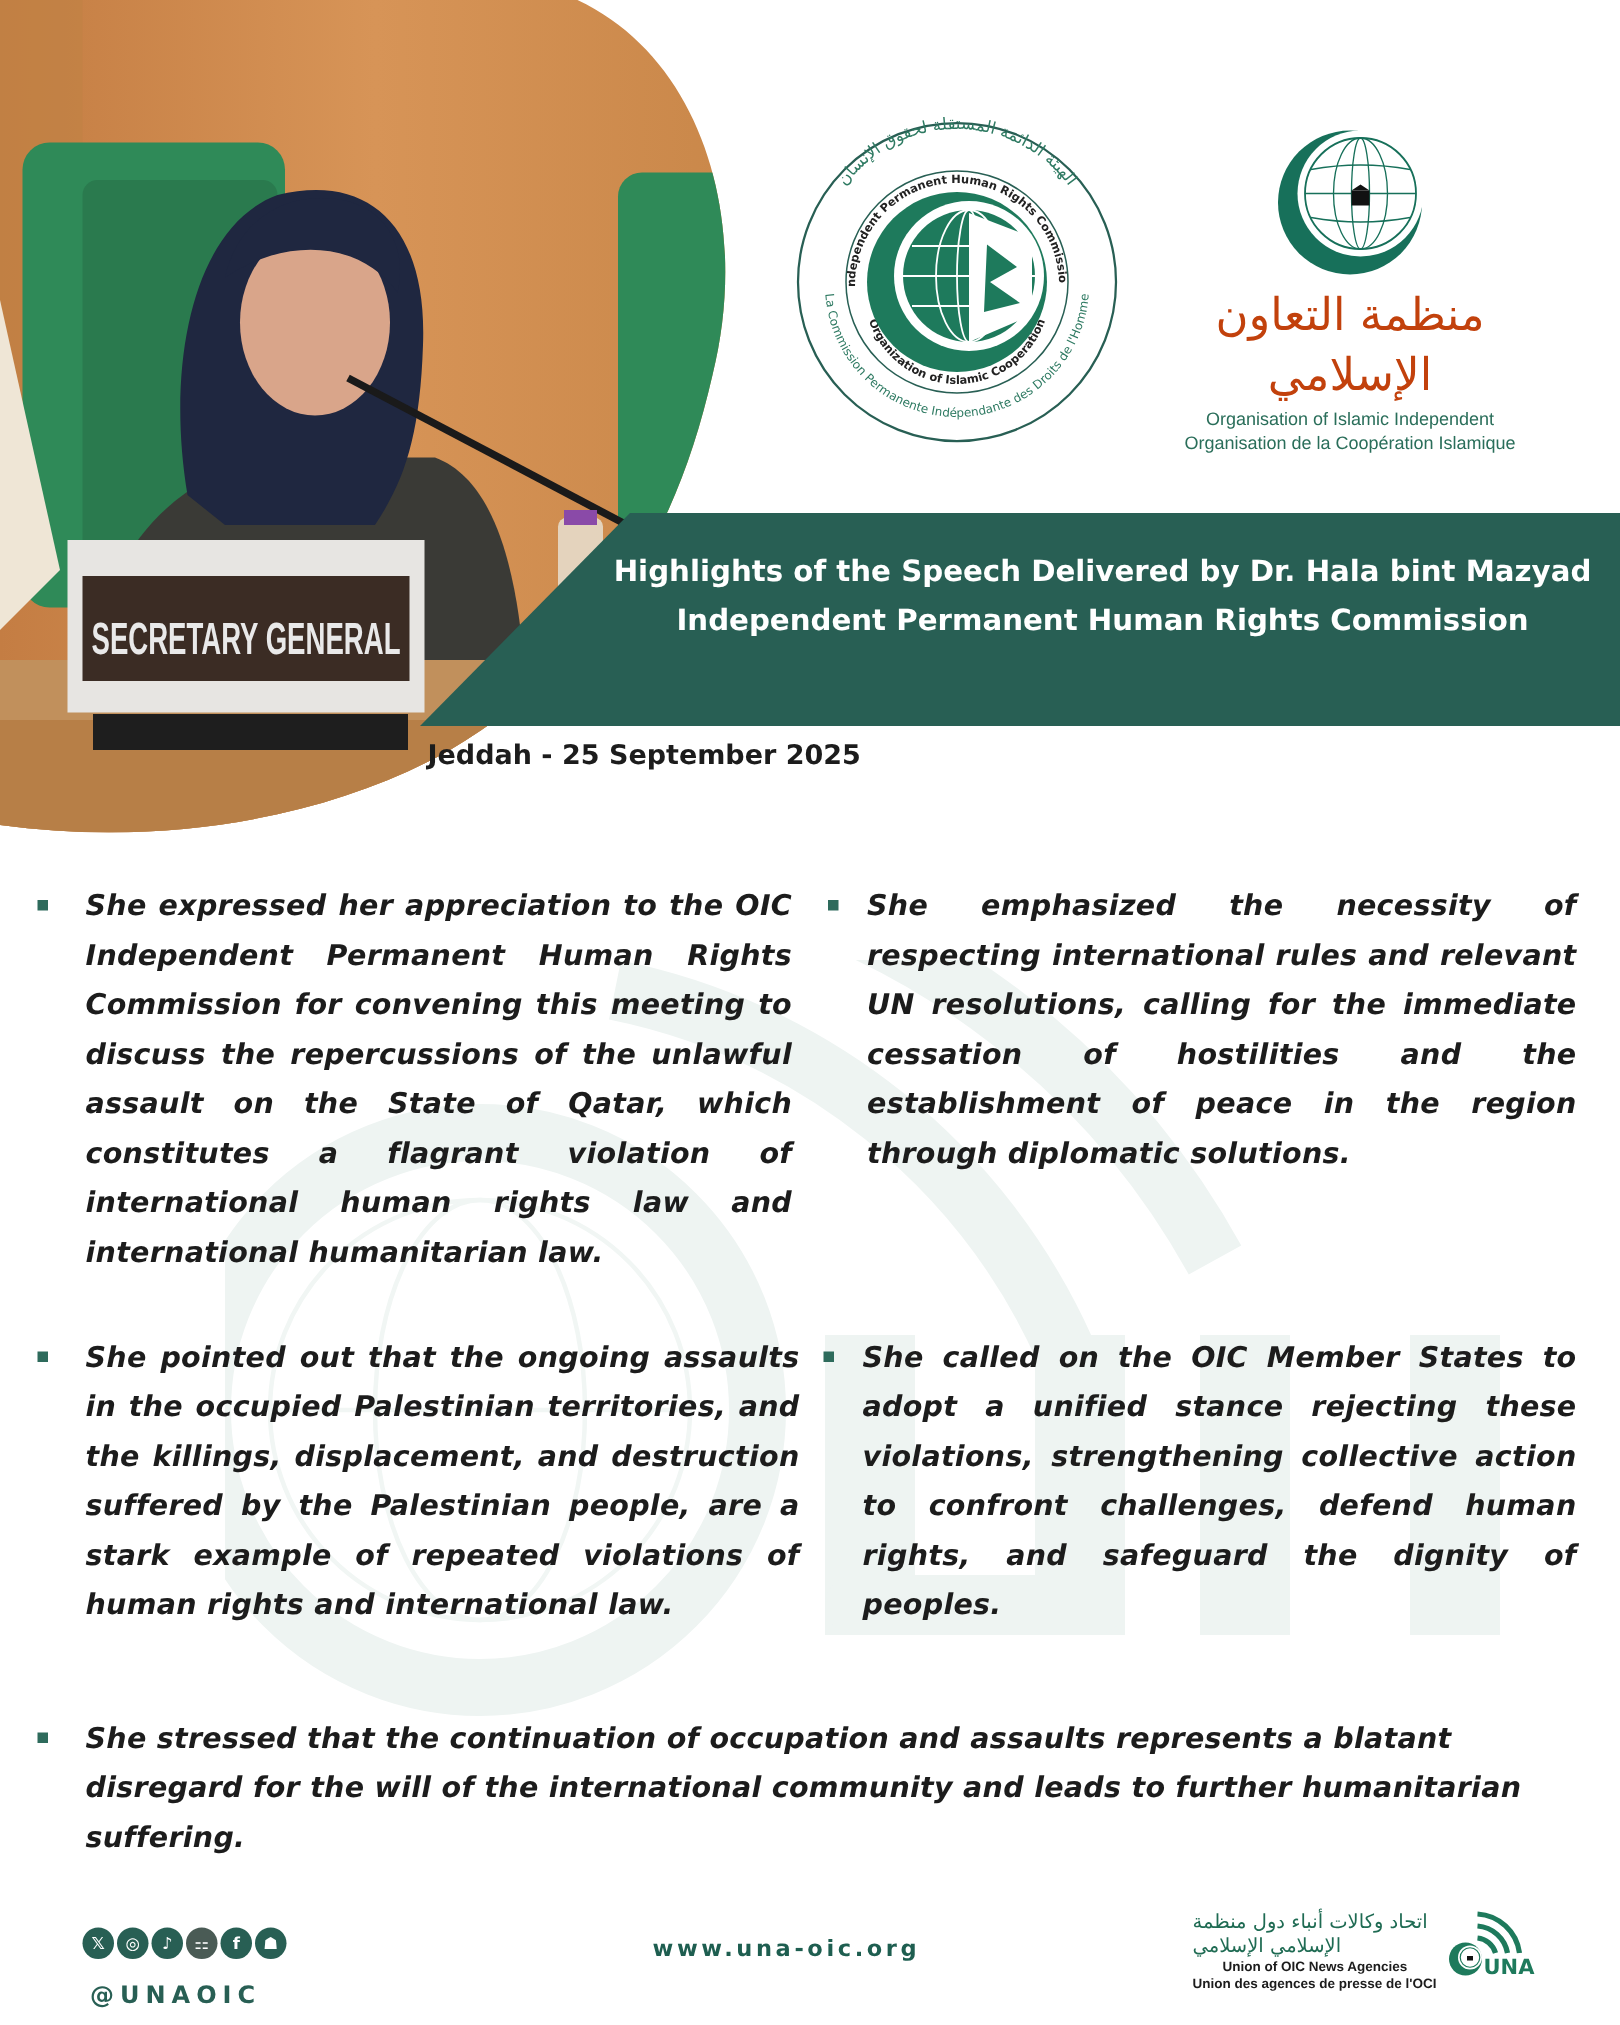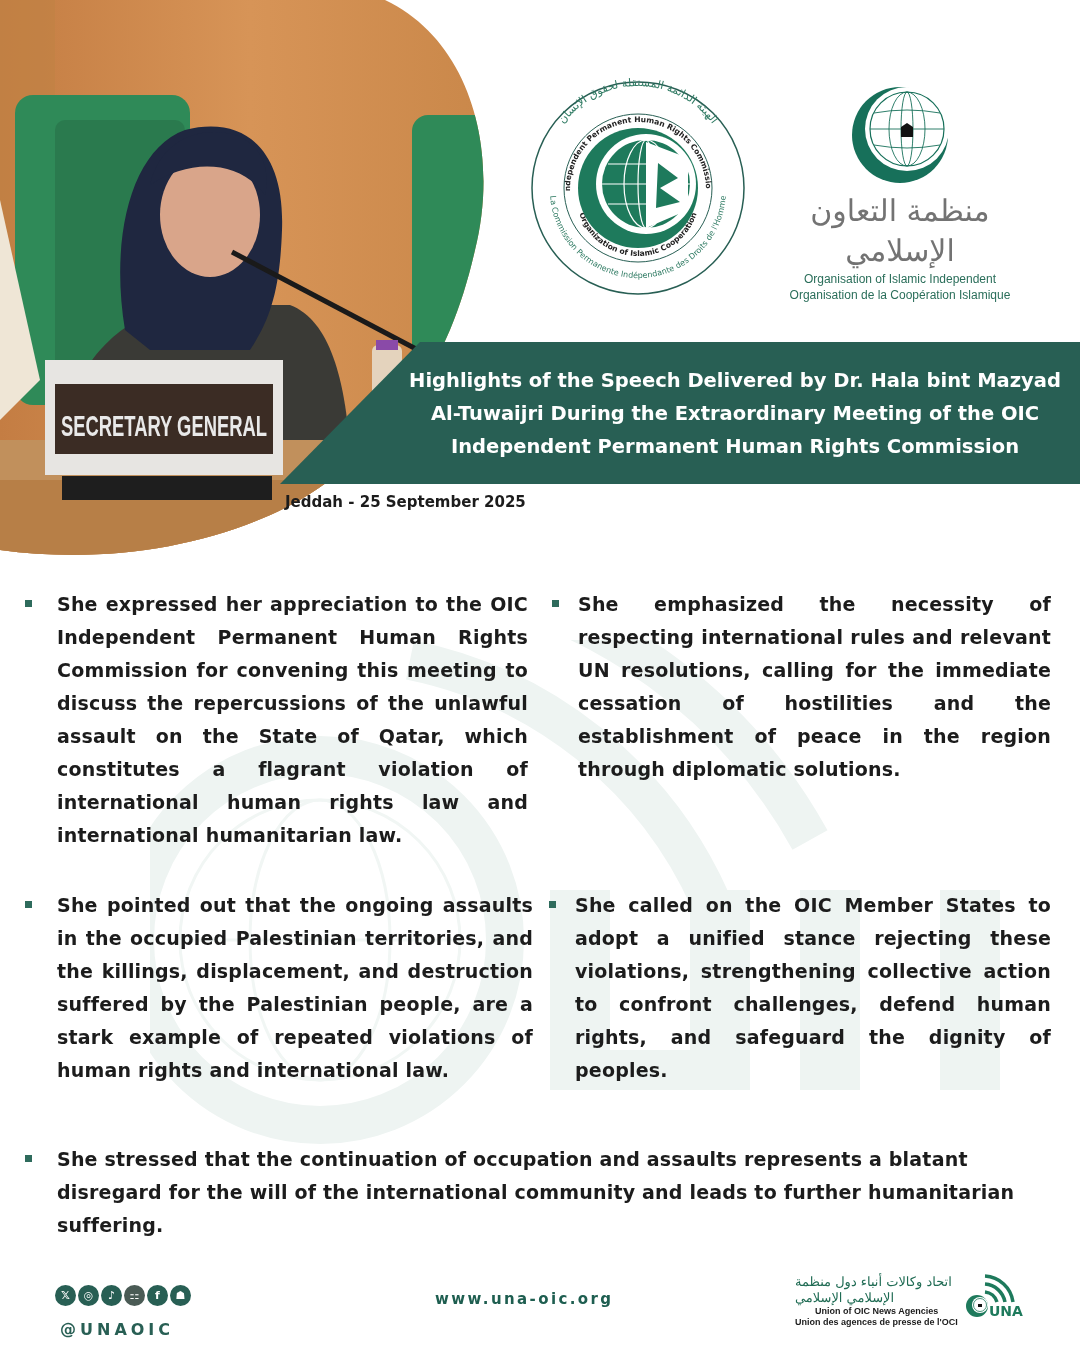--- a/index.html
+++ b/index.html
@@ -18,34 +18,34 @@
     position: absolute; left: 280px; top: 342px; width: 800px; height: 142px;
     background: #285f54; z-index: 2;
     clip-path: polygon(140px 0, 100% 0, 100% 100%, 0 100%);
   }
   .title-text {
     position: absolute; left: 405px; top: 364px; width: 660px; z-index: 3;
     text-align: center; color: #ffffff; font-weight: bold; font-size: 19.5px; line-height: 33px;
   }
   .dateline {
     position: absolute; left: 285px; top: 493px; z-index: 3;
-    font-size: 15px; font-weight: bold; color: #1c1c1c; text-align: center;
+    font-size: 18px; font-weight: bold; color: #1c1c1c; text-align: center;
   }
 
   
   .logo-ipchr { position: absolute; left: 528px; top: 78px; width: 220px; height: 220px; z-index: 2; }
   .logo-oic { position: absolute; left: 770px; top: 85px; width: 260px; height: 200px; z-index: 2; text-align: center; }
   .oic-emblem { width: 100px; height: 100px; display: block; margin: 0 auto; }
-  .oic-arabic { font-family: "DejaVu Serif", serif; color: #737373; font-size: 30px; line-height: 40px; margin-top: 6px; direction: rtl; }
+  .oic-arabic { font-family: "DejaVu Serif", serif; color: #c2410c; font-size: 30px; line-height: 40px; margin-top: 6px; direction: rtl; }
   .oic-en, .oic-fr { font-size: 12px; color: #2a6e5a; line-height: 16px; font-family: "Liberation Sans", sans-serif; }
 
   
   .bullet { position: absolute; z-index: 3; font-weight: bold; font-size: 19px; line-height: 33px; color: #1c1c1c; text-align: justify; letter-spacing: 0.2px; }
   .bullet .mark { position: absolute; left: -32px; top: 12px; width: 7px; height: 7px; background: #2e6b5c; }
-  .bullet p { margin: 0; }
+  .bullet p { margin: 0; font-style: italic; }
   .b1 { left: 57px; top: 588px; width: 471px; }
   .b2 { left: 578px; top: 588px; width: 473px; }
   .b3 { left: 57px; top: 889px; width: 476px; }
   .b4 { left: 575px; top: 889px; width: 476px; }
   .b5 { left: 57px; top: 1143px; width: 1000px; text-align: left; }
   .b2 .mark { left: -26px; }
   .b4 .mark { left: -26px; }
 
   
   .social { position: absolute; left: 55px; top: 1285px; display: flex; gap: 2px; z-index: 3; }
@@ -114,21 +114,20 @@
       <rect x="55" y="384" width="218" height="70" fill="#3b2c24"></rect>
       <text x="164" y="436" text-anchor="middle" font-family="Liberation Sans Narrow, Liberation Sans, sans-serif" font-weight="bold" font-size="30" fill="#e9e9e9" textLength="206" lengthAdjust="spacingAndGlyphs" id="nameplate-svg-text">SECRETARY GENERAL</text>
       <rect x="62" y="476" width="210" height="24" fill="#1e1e1e"></rect>
     </g>
   </svg>
 </div>
 
 <div class="title-band"></div>
 <div class="title-text">
   <div>Highlights of the Speech Delivered by Dr. Hala bint Mazyad</div>
-  <div>Al-Tuwaijri During the Extraordinary Meeting of the OIC</div>
   <div>Independent Permanent Human Rights Commission</div>
 </div>
 <div class="dateline">Jeddah - 25 September 2025</div>
 
 <svg class="logo-ipchr" viewBox="0 0 220 220">
   <defs>
     <path id="ringTop" d="M30 110 A80 80 0 0 1 190 110"></path>
     <path id="ringBottom" d="M22 112 A88 88 0 0 0 198 112"></path>
     <path id="innerTop" d="M42 112 A68 68 0 0 1 178 112"></path>
     <path id="innerBottom" d="M48 116 A62 62 0 0 0 172 116"></path>

